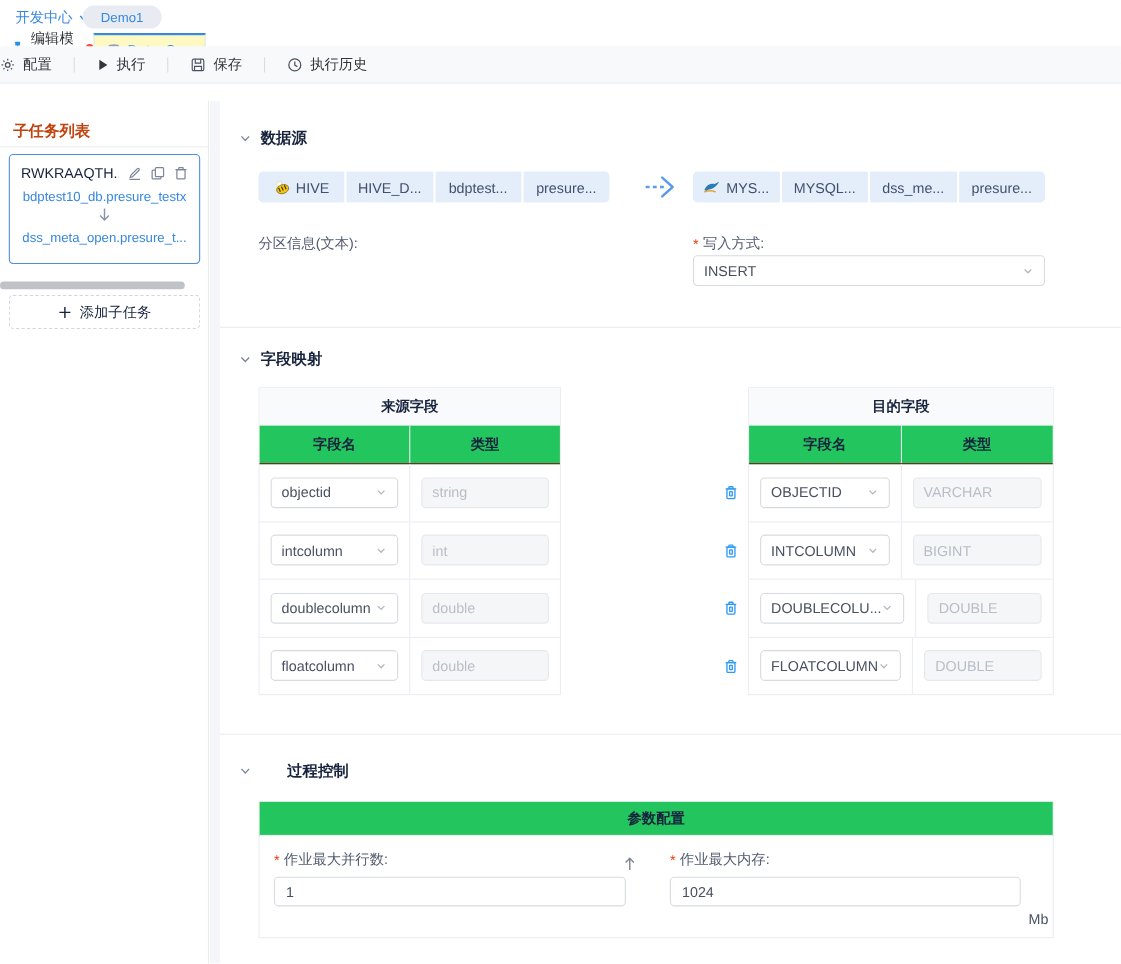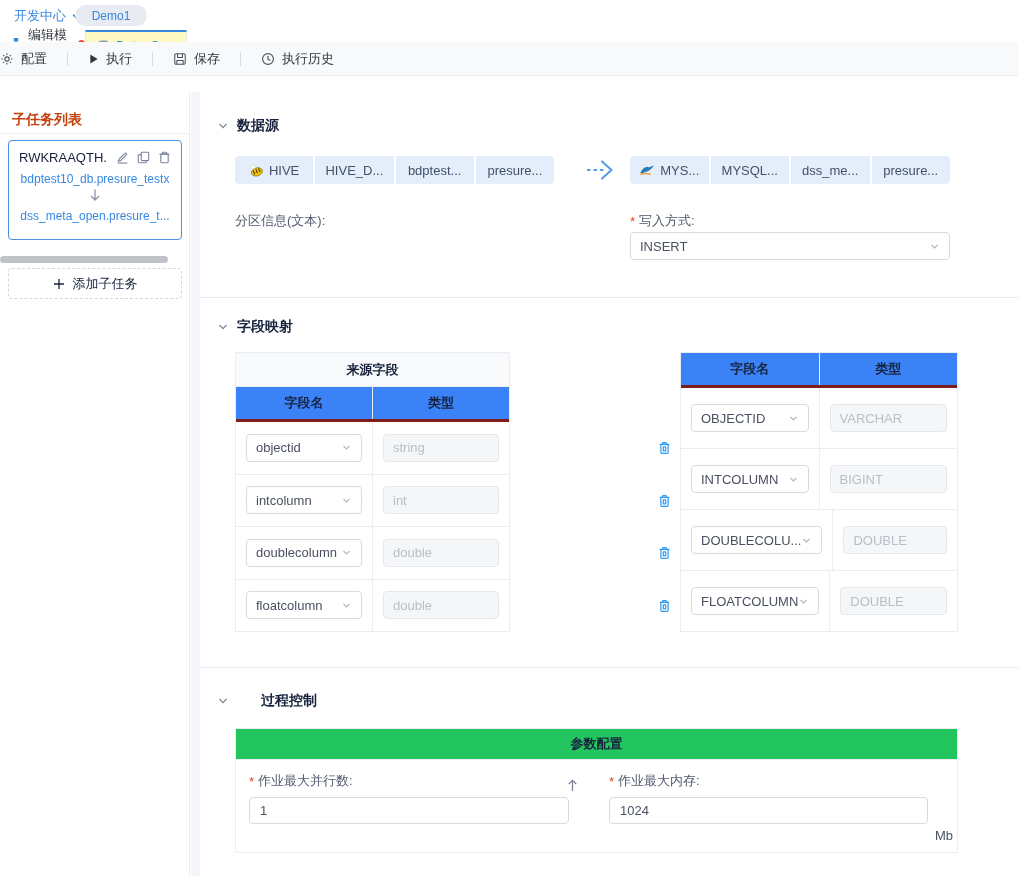--- a/index.html
+++ b/index.html
@@ -53,21 +53,21 @@
   .flow-arrow { position:absolute; top:64px; left:383px; width:36px; height:28px; display:flex; align-items:center; justify-content:center; }
 
   .field-label { font-size:13px; color:#515a6e; display:flex; align-items:center; gap:4px; white-space:nowrap; }
   .req { color:#ed4014; }
 
   .select-box { display:flex; align-items:center; justify-content:space-between; background:#fff; border:1px solid #d7dbe0; border-radius:4px; padding:0 9px; font-size:13px; color:#495060; height:28px; cursor:pointer; }
   .disabled-box { display:flex; align-items:center; background:#f5f6f8; border:1px solid #e5e8eb; border-radius:4px; padding:0 9px; font-size:13px; color:#b8bec8; height:28px; }
 
   .map-table { position:absolute; top:260px; height:280px; border:1px solid #ebedf2; display:flex; flex-direction:column; background:#fff; }
   .mt-title { height:34px; background:#f9fafc; border-bottom:1px solid #ebedf2; display:flex; align-items:center; justify-content:center; font-weight:bold; font-size:13px; color:#17233d; }
-  .mt-head { height:35px; display:flex; background:#3b82f6; border-bottom:3px solid #7f1d1d; font-weight:bold; font-size:13px; color:#17233d; }
+  .mt-head { height:35px; display:flex; background:#22c55e; border-bottom:1px solid #7f1d1d; font-weight:bold; font-size:13px; color:#17233d; }
   .mt-head > div { flex:1; display:flex; align-items:center; justify-content:center; }
   .mt-head > div:first-child { border-right:1px solid #ebedf2; }
   .mt-row { flex:1; display:flex; border-bottom:1px solid #ebedf2; }
   .mt-row:last-child { border-bottom:none; }
   .mt-cell { flex:1; display:flex; align-items:center; padding:0 10px; }
   .mt-cell:first-child { border-right:1px solid #ebedf2; }
   .mt-cell .select-box, .mt-cell .disabled-box { width:100%;text-align:center; }
 
   .trash-col { position:absolute; top:330px; left:449px; width:30px; height:210px; display:flex; flex-direction:column; }
   .trash-cell { flex:1; display:flex; align-items:center; justify-content:center; cursor:pointer; }
@@ -412,20 +412,21 @@
       <svg width="13" height="14" viewBox="0 0 14 15" fill="none" stroke="#2b9af3" stroke-width="1.3">
           <path d="M1.8 3.6 H12.2"></path>
           <path d="M5 3.6 V2.3 a0.7 0.7 0 0 1 0.7 -0.7 h2.6 a0.7 0.7 0 0 1 0.7 0.7 V3.6"></path>
           <rect x="3.1" y="3.6" width="7.8" height="9.6" rx="1"></rect>
           <rect x="5.7" y="6.3" width="2.6" height="4.2" rx="0.4"></rect>
         </svg>
     </div>
   </div>
 
   <div class="map-table" style="left:480px; width:278px;">
+    <div class="mt-title">目的字段</div>
     <div class="mt-head">
       <div>字段名</div>
       <div>类型</div>
     </div>
     <div class="mt-row">
       <div class="mt-cell">
           <div class="select-box">
             <span>OBJECTID</span>
             <span>
               <svg width="11" height="11" viewBox="0 0 11 11">

